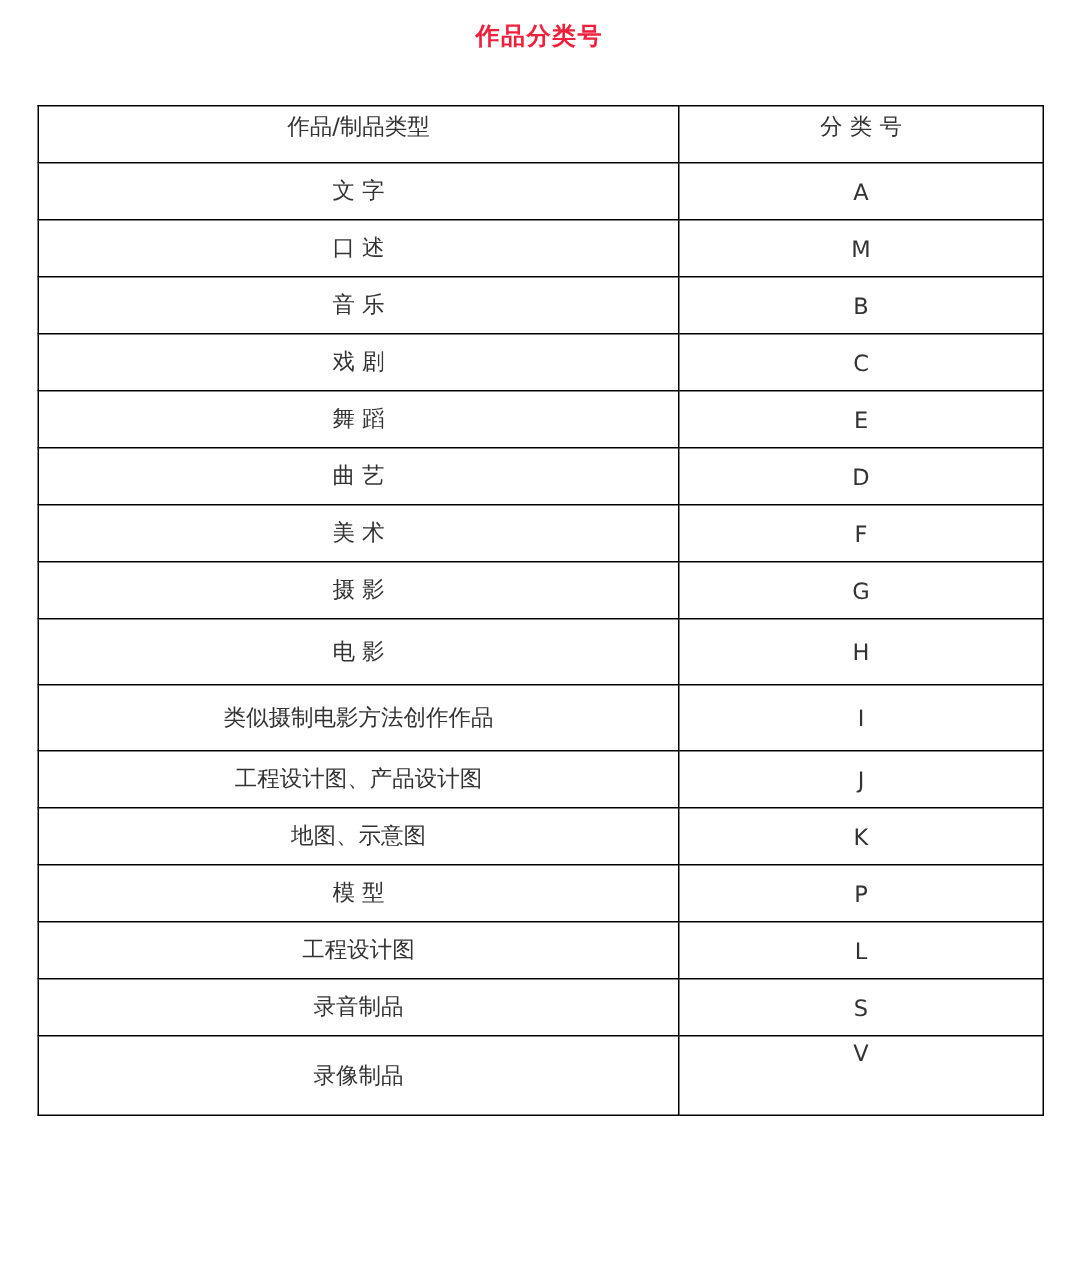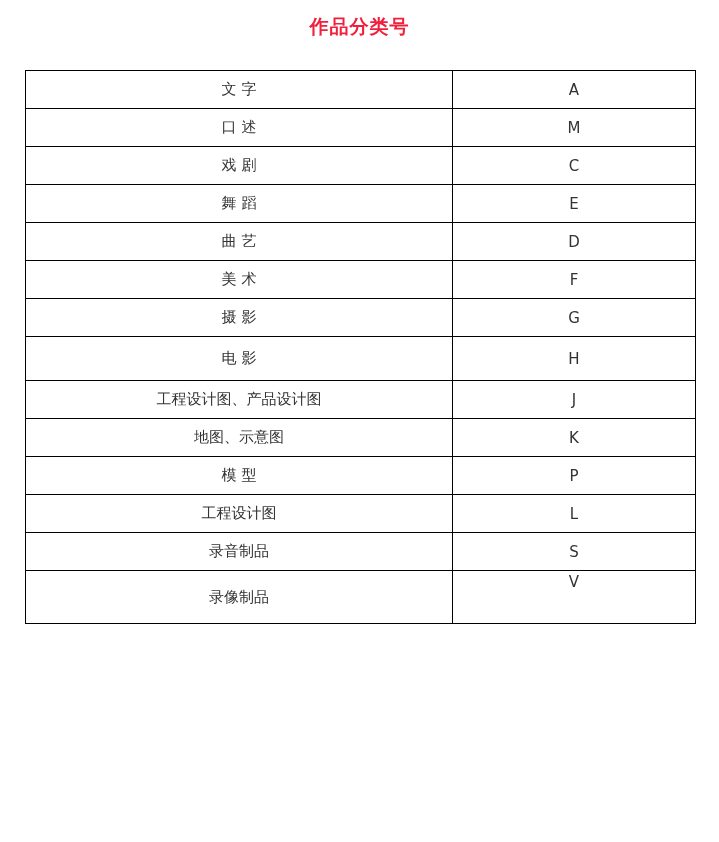--- a/index.html
+++ b/index.html
@@ -1,41 +1,49 @@
 <!DOCTYPE html>
 <html><head>
 <meta charset="utf-8">
 <style>
   html, body { margin:0; padding:0; background:#ffffff; }
   body { width:719px; height:842px; position:relative; font-family:"DejaVu Sans", "Liberation Sans", sans-serif; color:#333333; }
-  .title { position:absolute; top:14px; left:0; width:719px; text-align:center; font-size:19px; font-weight:bold; color:#f0203c; letter-spacing:1px; }
+  .title { position:absolute; top:14px; left:0; width:719px; text-align:center; font-size:16px; font-weight:bold; color:#f0203c; letter-spacing:1px; }
   table { position:absolute; left:25px; top:70px; width:670px; border-collapse:collapse; table-layout:fixed; }
   td { border:1px solid #000; text-align:center; font-size:15px; color:#333; padding:0; height:37px; }
   td.c1 { width:426px; }
   td.c2 { width:242px; }
   tr.head td { vertical-align:top; padding-top:4px; height:33px; }
   tr.tall td { height:43px; }
   tr.last td { height:50px; }
   tr.last td.c2 { vertical-align:top; padding-top:2px; }
   tr.last td.c1 { vertical-align:middle; }
 </style>
 </head>
 <body>
 
 <div class="title">作品分类号</div>
 
 <table>
   <tbody>
+      <tr class="head">
+    <td class="c1">作品/制品类型</td>
+    <td class="c2">分 类 号</td>
+  </tr>
   <tr>
         <td class="c1">文 字</td>
         <td class="c2">A</td>
       </tr>
   <tr>
         <td class="c1">口 述</td>
         <td class="c2">M</td>
+      </tr>
+  <tr>
+        <td class="c1">音 乐</td>
+        <td class="c2">B</td>
       </tr>
   <tr>
         <td class="c1">戏 剧</td>
         <td class="c2">C</td>
       </tr>
   <tr>
         <td class="c1">舞 蹈</td>
         <td class="c2">E</td>
       </tr>
   <tr>
@@ -46,20 +54,24 @@
         <td class="c1">美 术</td>
         <td class="c2">F</td>
       </tr>
   <tr>
         <td class="c1">摄 影</td>
         <td class="c2">G</td>
       </tr>
   <tr class="tall">
         <td class="c1">电 影</td>
         <td class="c2">H</td>
+      </tr>
+  <tr class="tall">
+        <td class="c1">类似摄制电影方法创作作品</td>
+        <td class="c2">I</td>
       </tr>
   <tr>
         <td class="c1">工程设计图、产品设计图</td>
         <td class="c2">J</td>
       </tr>
   <tr>
         <td class="c1">地图、示意图</td>
         <td class="c2">K</td>
       </tr>
   <tr>

